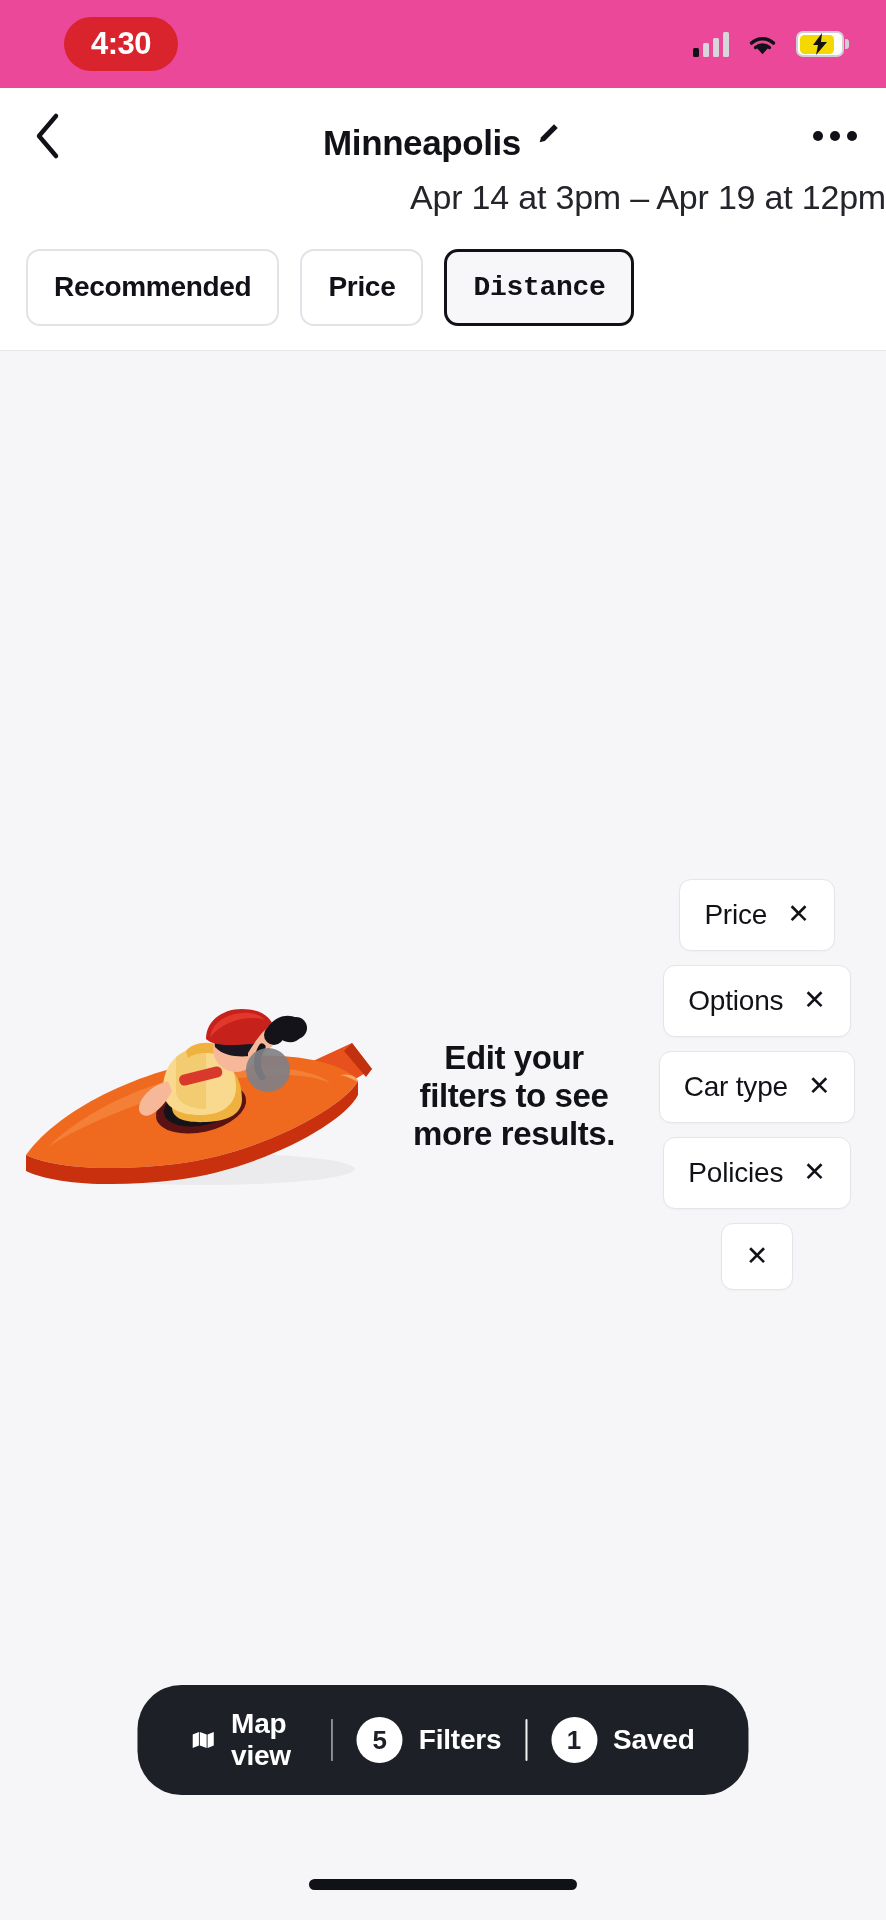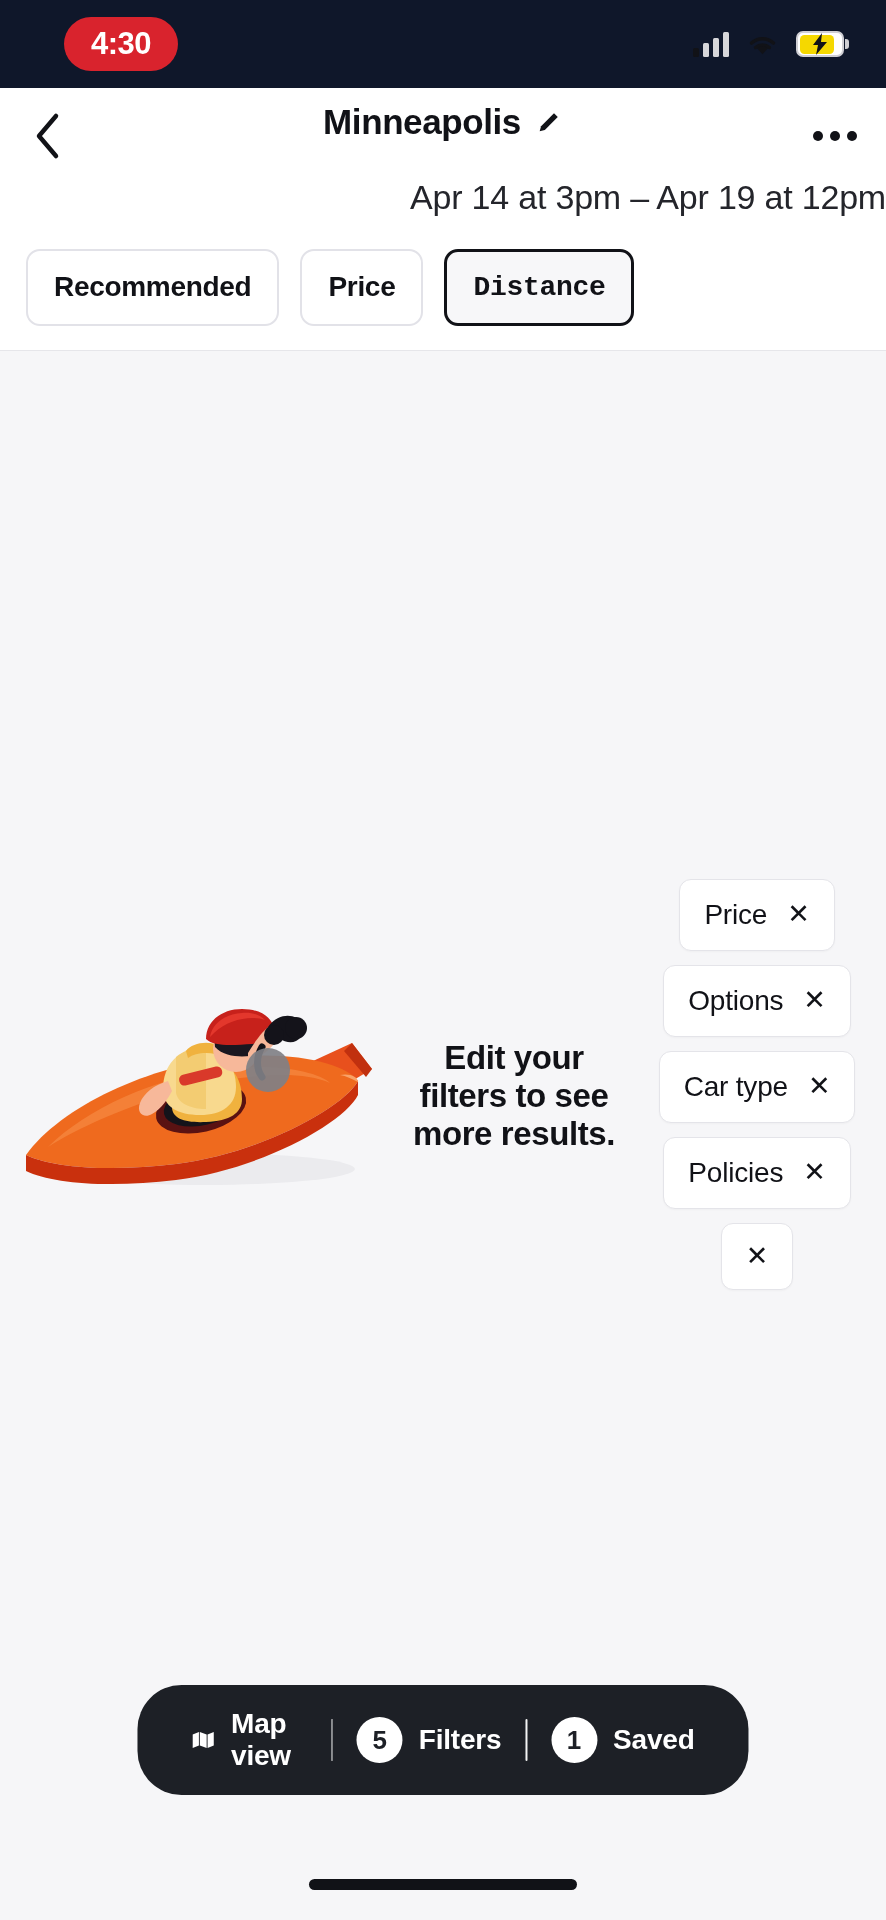--- a/index.html
+++ b/index.html
@@ -7,21 +7,21 @@
     width:886px; height:1920px;
     background:#ffffff;
     font-family:"Liberation Sans", sans-serif;
     -webkit-font-smoothing:antialiased;
     overflow:hidden;
   }
   .phone { position:relative; width:886px; height:1920px; background:#f6f6f8; }
 
   
   .statusbar {
-    position:relative; height:88px; background:#0f172a;
+    position:relative; height:88px; background:#ec4899;
     display:flex; align-items:center; justify-content:space-between;
     padding:0 34px;
   }
   .clock-pill {
     background:#d9232d; color:#ffffff;
     font-size:31px; font-weight:700; letter-spacing:-0.5px;
     padding:9px 27px; border-radius:32px;
     margin-left:30px;
   }
   .status-right { display:flex; align-items:center; gap:17px; margin-right:8px; }
@@ -64,21 +64,21 @@
     position:absolute; right:20px; top:50%; transform:translateY(-50%);
     width:62px; height:62px; display:flex; align-items:center; justify-content:center;
     gap:7px;
   }
   .more-btn span { width:10px; height:10px; border-radius:50%; background:#111217; display:block; }
   .title-wrap {
     position:absolute; left:0; right:0; top:14px;
     display:flex; align-items:center; justify-content:center; gap:14px;
   }
   .title {
-    font-size:35px; font-weight:700; color:#111217; letter-spacing:-0.4px;
+    font-size:35px; font-weight:700; color:#111217; letter-spacing:-0.4px;margin-top:21px;
   }
   .subtitle {
     text-align:right; font-size:34px; color:#24252b; margin-top:-6px;
     letter-spacing:-0.2px;
   }
 
   
   .tabs {
     display:flex; gap:21px; padding:26px 26px 24px 26px; background:#ffffff;
     border-bottom:1px solid #e6e6ea;

